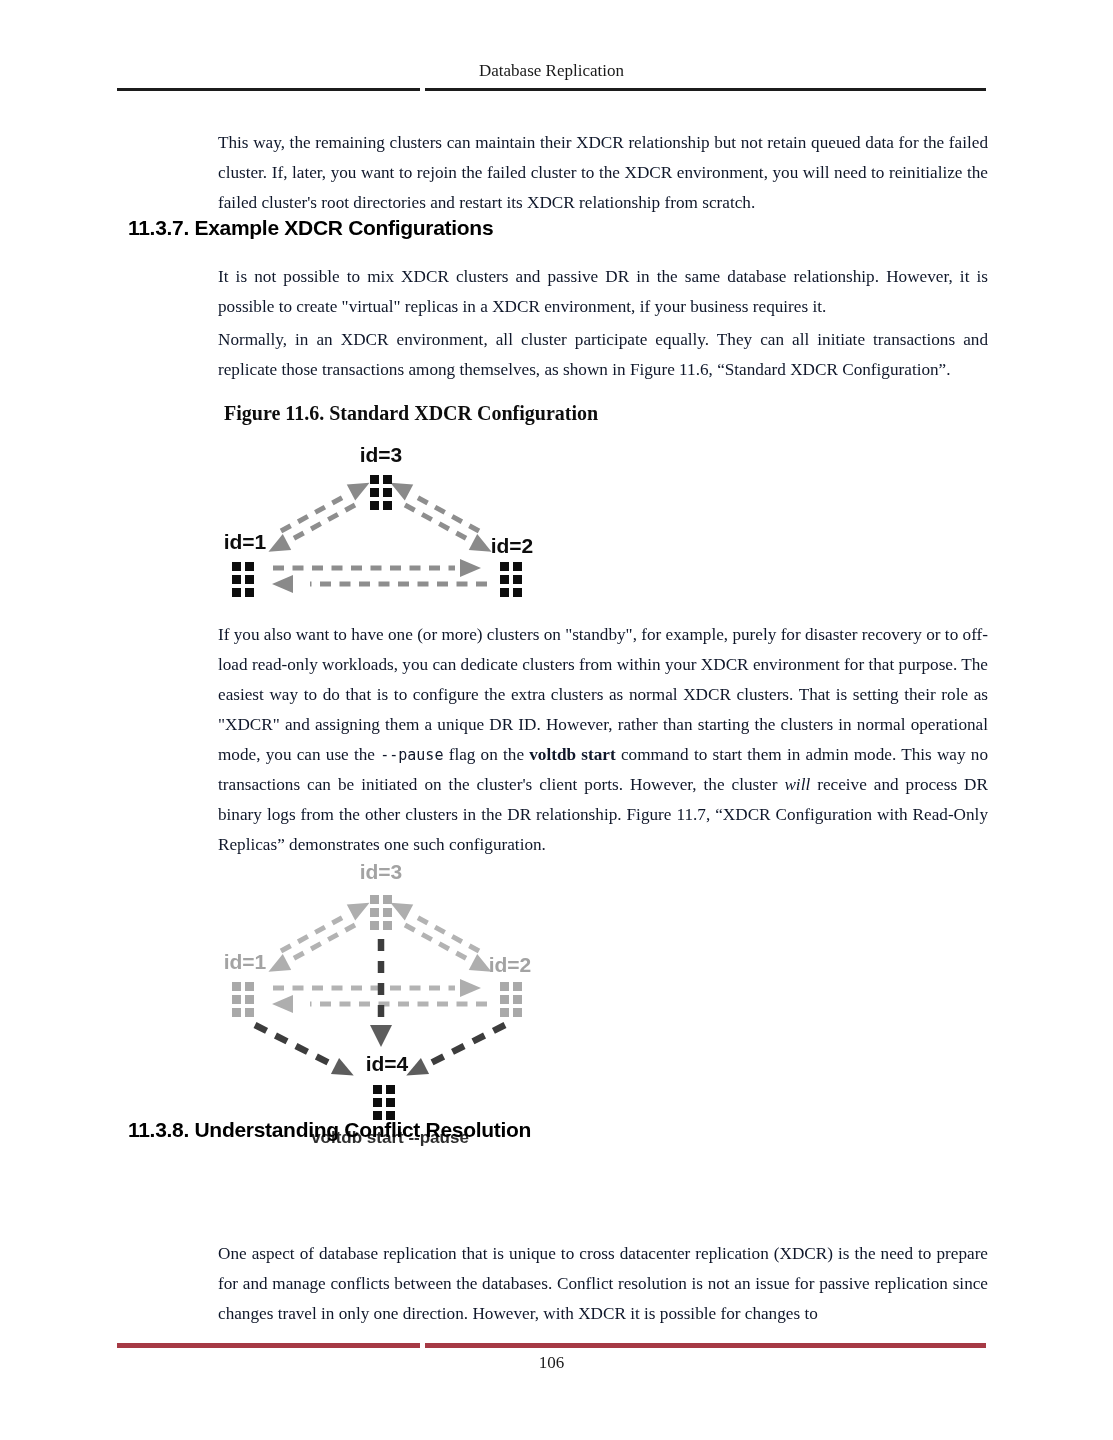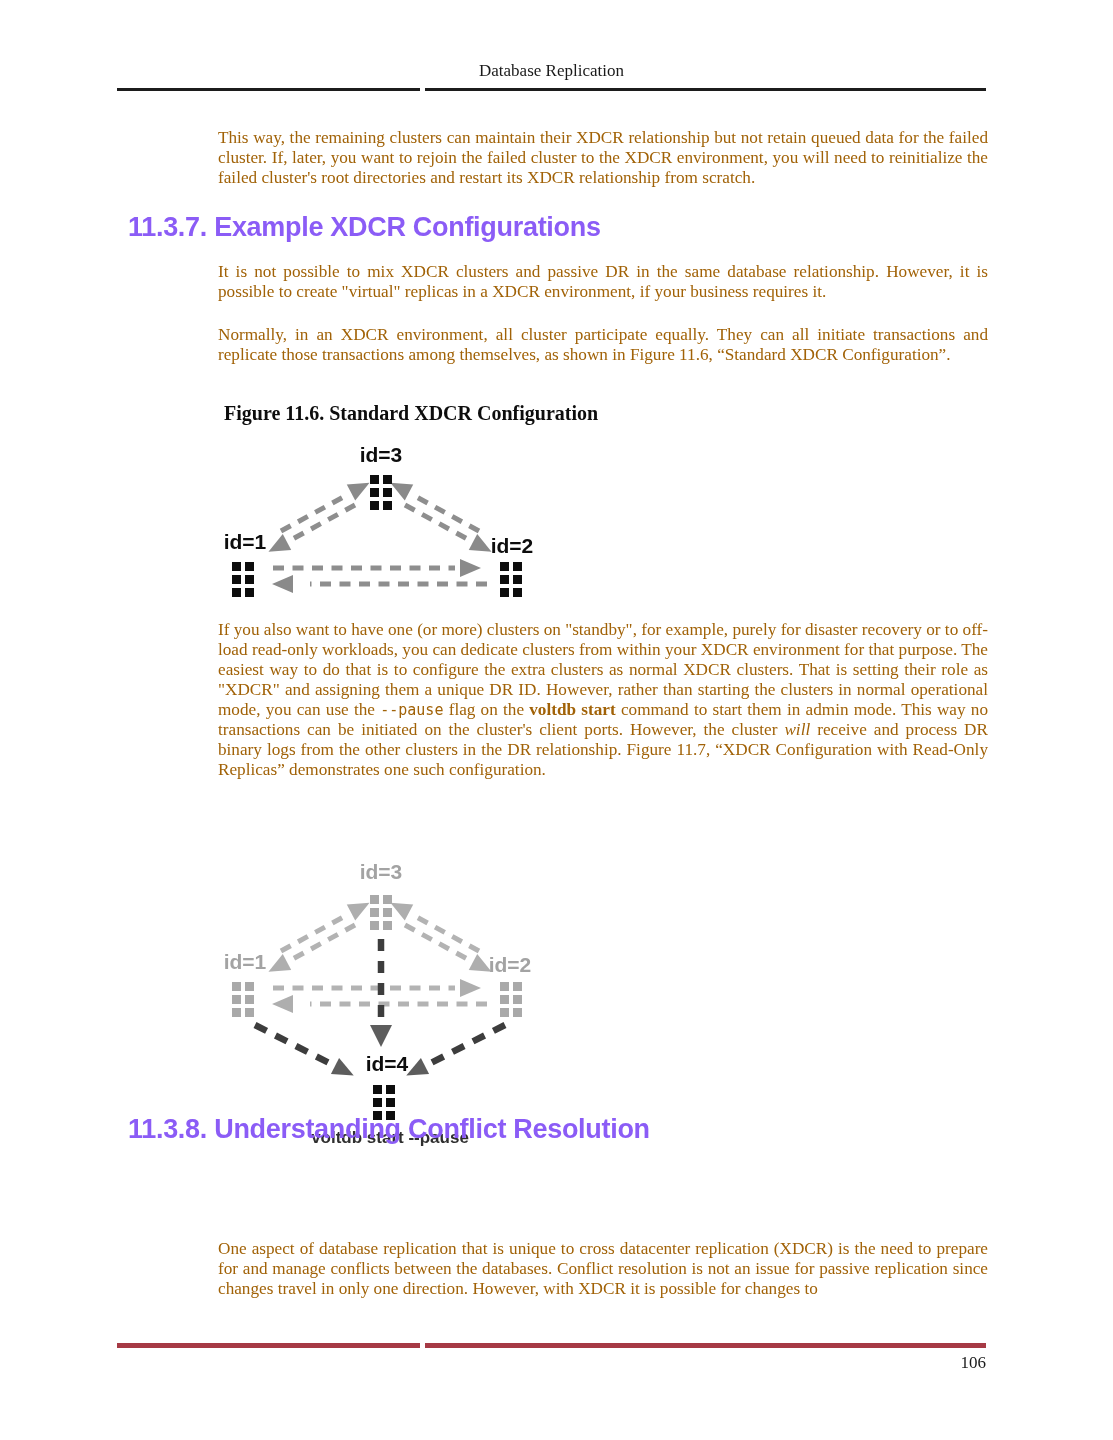--- a/index.html
+++ b/index.html
@@ -14,42 +14,42 @@
   .rule { position:absolute; left:117px; width:869px; }
   .rule .seg { position:absolute; top:0; bottom:0; }
   .rule .seg-l { left:0; width:303px; }
   .rule .seg-r { left:308px; right:0; }
   .header-rule { top:88px; height:3px; }
   .header-rule .seg { background:#1c1c1c; }
   .footer-rule { top:1343px; height:5px; }
   .footer-rule .seg { background:#a63a45; }
   .para {
     position:absolute; left:218px; width:770px; margin:0;
-    font-size:17.2px; line-height:20px; text-align:justify; color:#a16207;
+    font-size:17.2px; line-height:30px; text-align:justify; color:#0f172a;
   }
   .section-heading {
     position:absolute; left:128px; margin:0;
     font-family:"Liberation Sans", sans-serif; font-weight:700;
-    font-size:27px; line-height:35px; color:#8b5cf6; letter-spacing:-0.3px;
+    font-size:21px; line-height:35px; color:#000000; letter-spacing:-0.3px;
   }
   .figure-caption {
     position:absolute; left:218px; margin:6px;
     font-weight:700; font-size:20px; line-height:26px; color:#0d0d0d;
   }
   .inline-code {
     font-family:"DejaVu Sans Mono", monospace; font-size:15px; font-style:normal;
   }
   .bold-cmd { font-weight:700; }
   .ital { font-style:italic; }
   .diagram { position:absolute; left:215px; }
   .diagram-1 { top:435px; }
   .diagram-2 { top:855px; }
   .page-number {
     position:absolute; top:1353px; left:117px; width:869px;
-    text-align:right; font-size:17px; color:#1a1a1a;
+    text-align:center; font-size:17px; color:#1a1a1a;
   }
   .dlabel { font-family:"Liberation Sans", sans-serif; font-weight:700; font-size:21px; }
   .dcmd   { font-family:"Liberation Sans", sans-serif; font-weight:700; font-size:17px; }
 </style>
 </head>
 <body>
 
 <div class="page">
 
   <div class="running-header">Database Replication</div>

